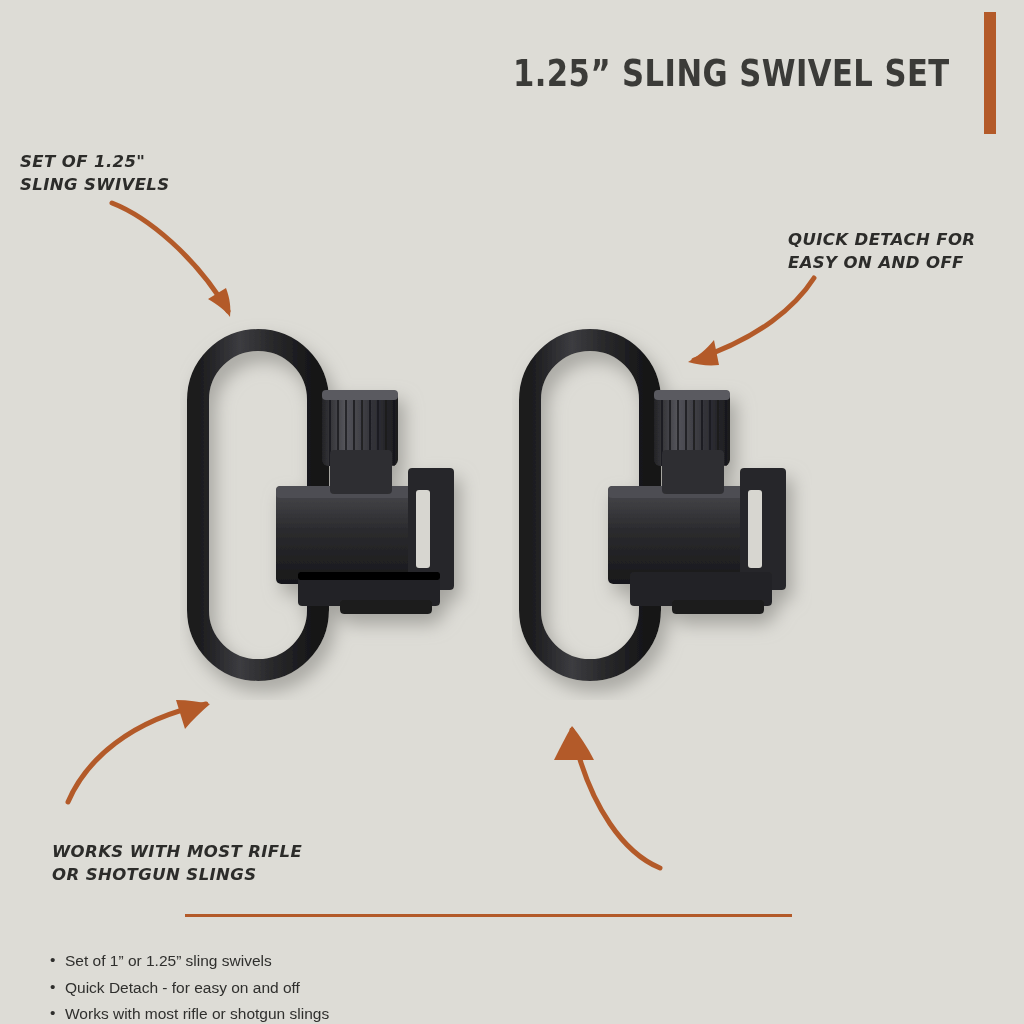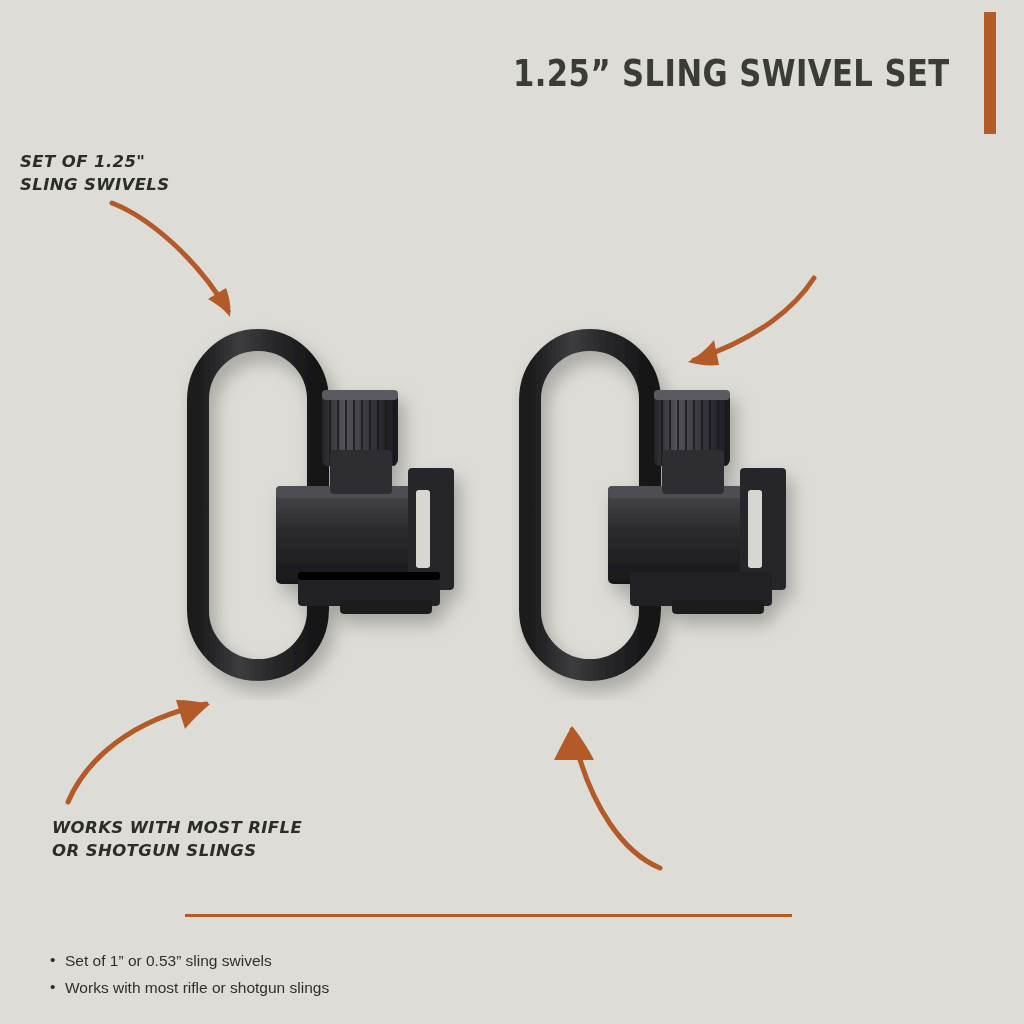--- a/index.html
+++ b/index.html
@@ -52,21 +52,21 @@
     font-size: 16.5px;
     line-height: 1.42;
     color: #2c2c2a;
     letter-spacing: 0.4px;
     font-style: italic;
     white-space: pre-line;
     text-transform: uppercase;
   }
   #callout-tl { left: 20px;  top: 150px; }
   #callout-tr { left: 788px; top: 228px; }
-  #callout-bl { left: 52px;  top: 816px; font-style: italic; }
+  #callout-bl { left: 52px;  top: 840px; font-style: italic; }
   #callout-br { left: 676px; top: 818px; }
 
   .arrow-svg {
     position: absolute;
     pointer-events: none;
   }
 
   
   .photo-area {
     position: absolute;
@@ -129,20 +129,22 @@
   <div class="title">1.25” SLING SWIVEL SET</div>
   <div class="title-bar"></div>
 
   <div class="callout" id="callout-tl">SET OF 1.25"
 SLING SWIVELS</div>
   <svg class="arrow-svg" style="left:100px; top:195px;" width="170" height="150" viewBox="0 0 170 150">
     <path d="M12 8 C 48 22, 96 62, 128 116" fill="none" stroke="#b35a29" stroke-width="5" stroke-linecap="round"></path>
     <path d="M108 104 C 118 110, 126 116, 130 122 C 131 112, 130 104, 126 93" fill="#b35a29"></path>
   </svg>
 
+  <div class="callout" id="callout-tr">QUICK DETACH FOR
+EASY ON AND OFF</div>
   <svg class="arrow-svg" style="left:664px; top:272px;" width="160" height="110" viewBox="0 0 160 110">
     <path d="M150 6 C 132 34, 96 66, 30 88" fill="none" stroke="#b35a29" stroke-width="5" stroke-linecap="round"></path>
     <path d="M50 68 C 42 78, 34 84, 24 90 C 35 93, 44 94, 55 93" fill="#b35a29"></path>
   </svg>
 
   <div class="callout" id="callout-bl">WORKS WITH MOST RIFLE
 OR SHOTGUN SLINGS</div>
   <svg class="arrow-svg" style="left:58px; top:698px;" width="165" height="110" viewBox="0 0 165 110">
     <path d="M10 104 C 28 62, 72 22, 148 6" fill="none" stroke="#b35a29" stroke-width="5" stroke-linecap="round"></path>
     <path d="M118 2 C 130 2, 142 4, 152 6 C 143 14, 134 22, 127 31" fill="#b35a29"></path>
@@ -257,21 +259,22 @@
         <rect x="160" y="300" width="92" height="14" rx="4" fill="#1b1b1d"></rect>
       </g>
     </svg>
 
   </div>
 
   <div class="divider"></div>
 
   <div class="bullets" id="bullets-left">
     <ul>
-      <li>Set of 1” or 0.53” sling swivels</li>
+      <li>Set of 1” or 1.25” sling swivels</li>
+      <li>Quick Detach - for easy on and off</li>
       <li>Works with most rifle or shotgun slings</li>
     </ul>
   </div>
 
   <div class="bullets" id="bullets-right">
     <ul>
     </ul>
   </div>
 
 </div>

